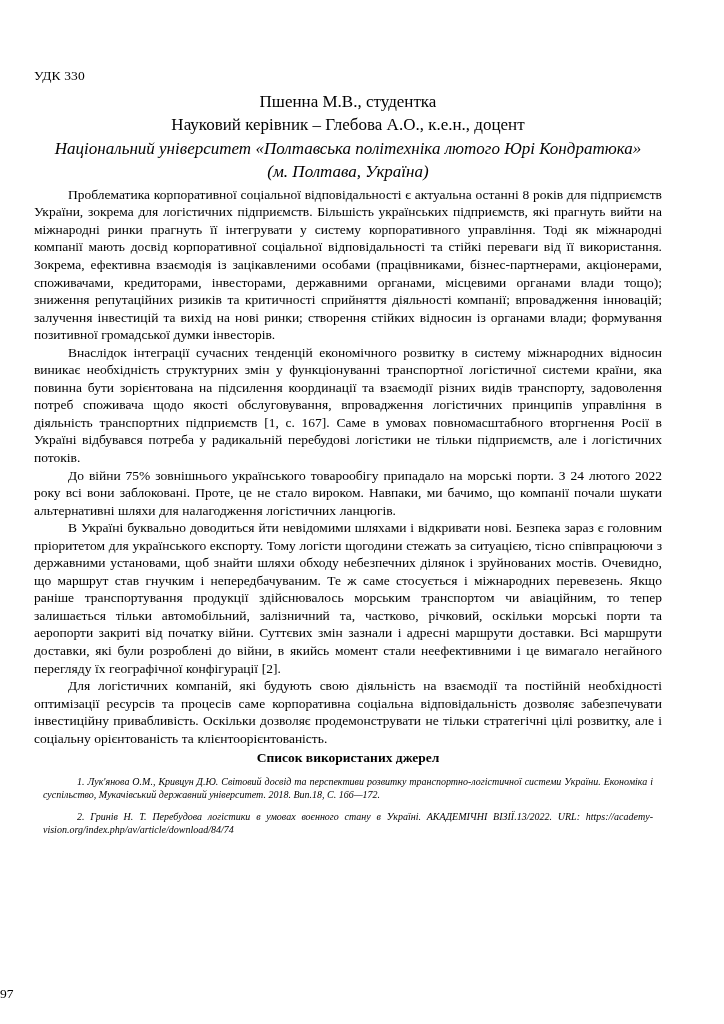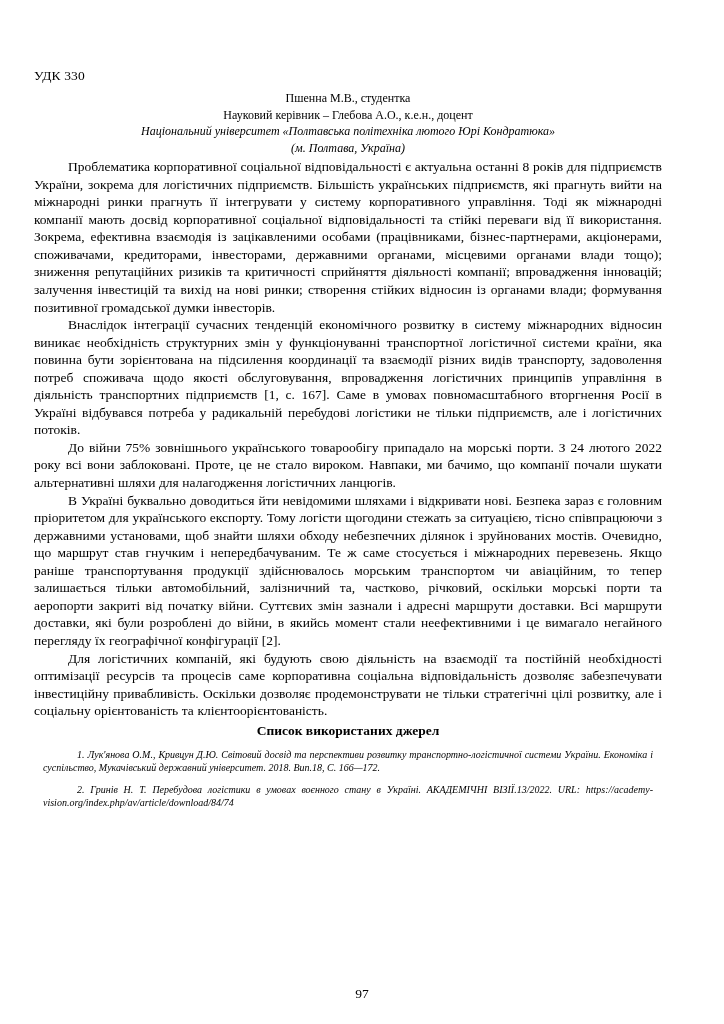--- a/index.html
+++ b/index.html
@@ -23,21 +23,21 @@
     position: relative;
   }
   .udk {
     font-size: 13.5px;
     text-align: left;
     margin: 0 0 6px 0;
     letter-spacing: 0.1px;
   }
   .center-line {
     text-align: center;
-    font-size: 12px;
+    font-size: 17px;
     line-height: 1.38;
     margin: 0;
   }
   .italic {
     font-style: italic;
   }
   .title {
     text-align: center;
     font-weight: bold;
     font-size: 13.5px;
@@ -65,21 +65,20 @@
     font-size: 10px;
     line-height: 1.30;
     margin: 9px;
     font-style: italic;
   }
   .page-number {
     position: absolute;
     bottom: 22px;
     left: 0;
     width: 724px;
-    text-align: center;
     font-size: 13.5px;
   }
   .block-header {
     margin-bottom: 2px;
   }
 </style>
 </head>
 <body>
 
 <div class="page">

